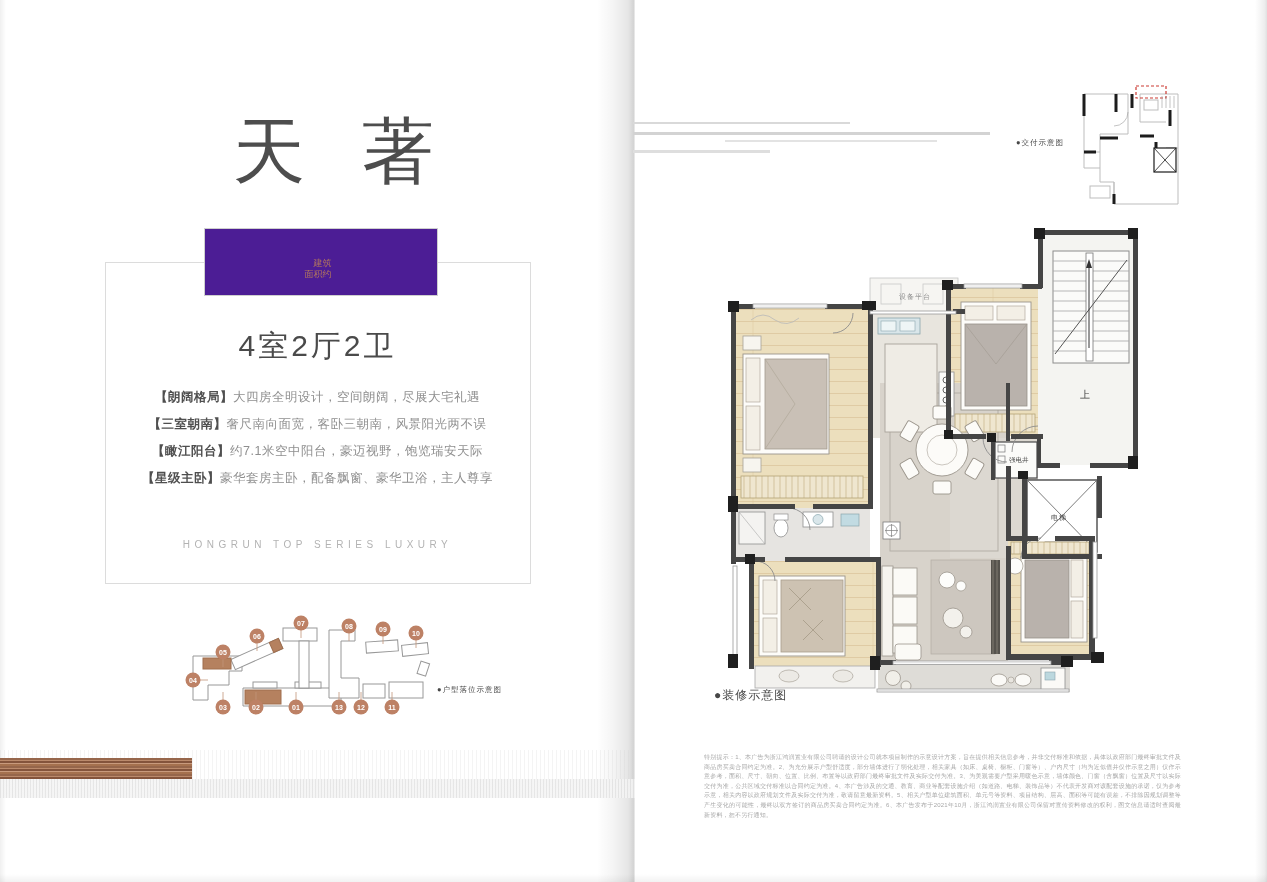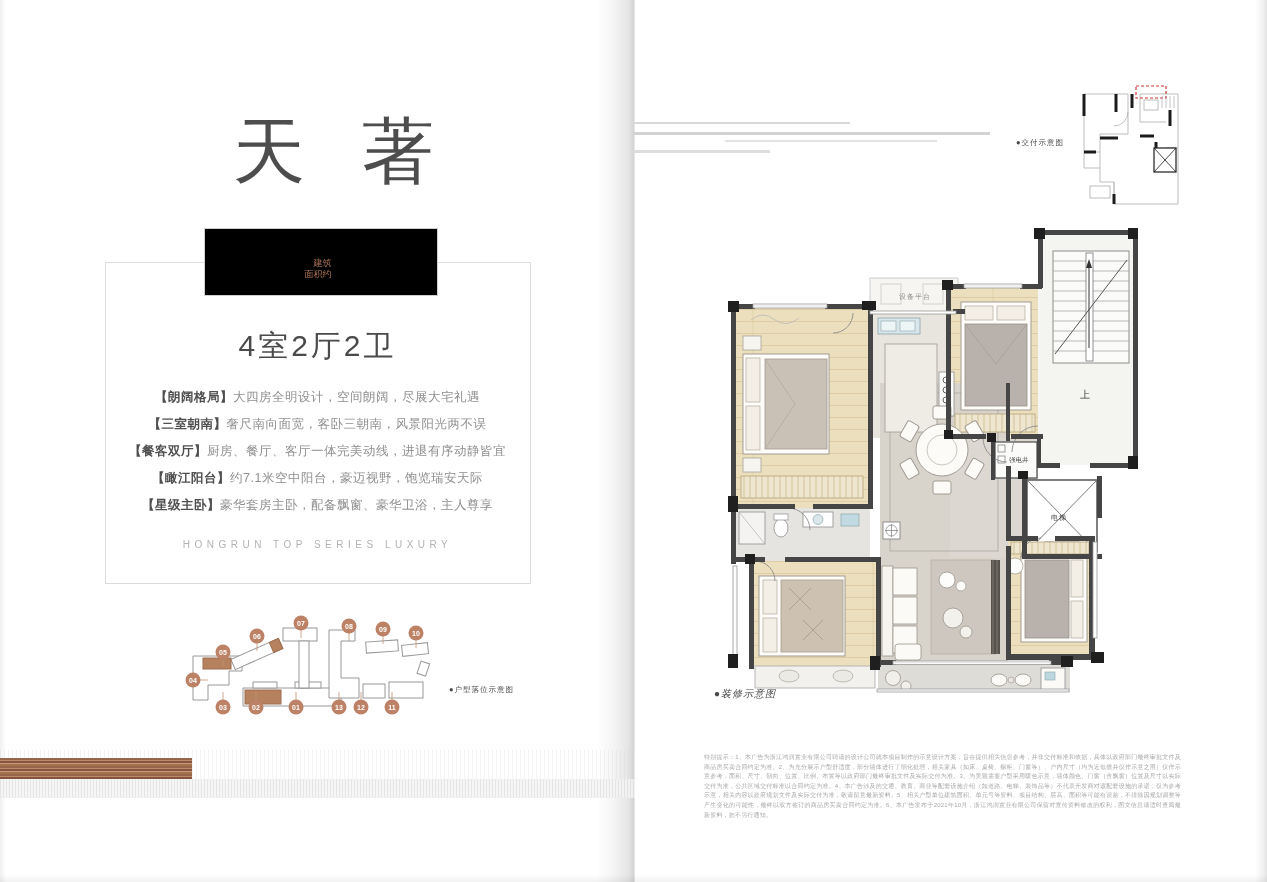--- a/index.html
+++ b/index.html
@@ -22,54 +22,54 @@
     background:linear-gradient(0deg,rgba(0,0,0,0.05),rgba(0,0,0,0));}
 
   
   .title{left:0;top:104px;width:635px;text-align:center;
     font-size:72px;color:#4d4d4d;letter-spacing:57px;font-weight:400;}
   .title span{margin-right:-57px;margin-left:32px;}
 
   .desc-frame{left:105px;top:262px;width:424px;height:320px;
     border:1px solid #dcdcdc;background:#fff;}
 
-  .area-badge{left:204px;top:228px;width:232px;height:66px;background:#000000;
+  .area-badge{left:204px;top:228px;width:232px;height:66px;background:#4c1d95;
     border:1px solid #cfcfcf;display:flex;align-items:center;justify-content:center;}
   .area-badge .prefix{font-size:9px;line-height:11px;color:#b5795c;text-align:right;margin-right:6px;margin-top:14px;}
   .area-badge .value{font-size:52px;color:#b5795c;font-weight:500;letter-spacing:1px;}
   .area-badge .value sup{font-size:26px;vertical-align:18px;margin-left:1px;}
 
   .layout-summary{left:0;top:326px;width:635px;text-align:center;
     font-size:30px;color:#4a4a4a;letter-spacing:3px;}
 
   .features{left:0;top:384px;width:635px;text-align:center;}
   .feature-line{font-size:12.5px;line-height:27px;color:#8f8f8f;letter-spacing:0.5px;}
   .feature-line b{color:#4f4f4f;font-weight:700;}
 
   .tagline{left:0;top:539px;width:635px;text-align:center;
     font-size:10px;letter-spacing:4.5px;color:#b3b3b3;}
 
-  .siteplan-caption{left:437px;top:685px;font-size:7.5px;color:#474747;letter-spacing:1px;margin-left:12px;}
+  .siteplan-caption{left:437px;top:685px;font-size:7.5px;color:#474747;letter-spacing:1px;}
 
   .wood-bar{left:0;top:758px;width:192px;height:21px;
     background:repeating-linear-gradient(180deg,#96664b 0 2px,#bb8a6c 2px 3px,#84543c 3px 5px,#c89a7d 5px 6px,#a5714f 6px 8px);}
   .gray-bar{left:0;top:779px;width:635px;height:19px;opacity:.85;
     background:repeating-linear-gradient(90deg,#e2e2e2 0 1px,#f4f4f4 1px 3px);}
   .hair-tex{left:0;top:750px;width:635px;height:48px;opacity:.22;
     background:repeating-linear-gradient(90deg,#cdcdcd 0 1px,transparent 1px 4px);}
 
   
   .deco-line{background:#d9d9d9;height:2px;}
   .dl1{left:633px;top:122px;width:217px;}
   .dl2{left:633px;top:132px;width:357px;height:3px;background:#d3d3d3;}
   .dl3{left:725px;top:140px;width:212px;background:#e3e3e3;}
   .dl4{left:633px;top:150px;width:137px;height:3px;background:#dedede;}
 
   .delivery-caption{left:1016px;top:126px;font-size:7.5px;color:#474747;letter-spacing:1px;margin-top:12px;}
-  .plan-caption{left:714px;top:687px;font-size:10px;color:#474747;letter-spacing:1px;font-style:italic;}
+  .plan-caption{left:714px;top:687px;font-size:12px;color:#474747;letter-spacing:1px;}
 
   .disclaimer{left:704px;top:753px;width:477px;
     font-size:6px;line-height:9.6px;color:#a8a8a8;text-align:justify;letter-spacing:0.2px;}
 
   svg text{font-family:"Liberation Sans","DejaVu Sans",sans-serif;}
 </style>
 </head>
 <body>
 
 <div class="abs spine"></div>
@@ -86,21 +86,20 @@
     <div>建筑</div>
     <div>面积约</div>
   </div>
 </div>
 
 <div class="abs layout-summary">4室2厅2卫</div>
 
 <div class="abs features">
   <div class="feature-line"><b>【朗阔格局】</b><span>大四房全明设计，空间朗阔，尽展大宅礼遇</span></div>
   <div class="feature-line"><b>【三室朝南】</b><span>奢尺南向面宽，客卧三朝南，风景阳光两不误</span></div>
-  <div class="feature-line"><b>【餐客双厅】</b><span>厨房、餐厅、客厅一体完美动线，进退有序动静皆宜</span></div>
   <div class="feature-line"><b>【瞰江阳台】</b><span>约7.1米空中阳台，豪迈视野，饱览瑞安天际</span></div>
   <div class="feature-line"><b>【星级主卧】</b><span>豪华套房主卧，配备飘窗、豪华卫浴，主人尊享</span></div>
 </div>
 
 <div class="abs tagline">HONGRUN TOP SERIES LUXURY</div>
 
 <svg class="abs" style="left:183px;top:614px;" width="252" height="104" viewBox="0 0 252 104">
   <g fill="#ffffff" stroke="#989898" stroke-width="1">
 
     <path d="M10,42 h49 v15 h-13 v14 h-21 v15 h-15 z"></path>

